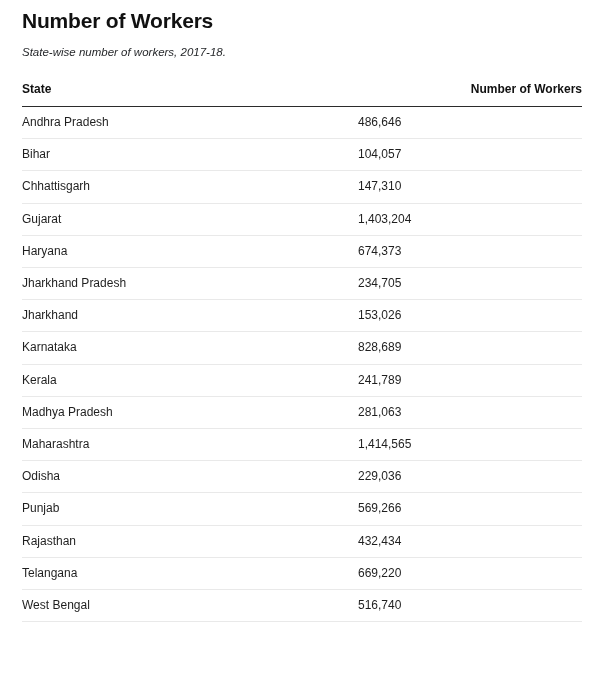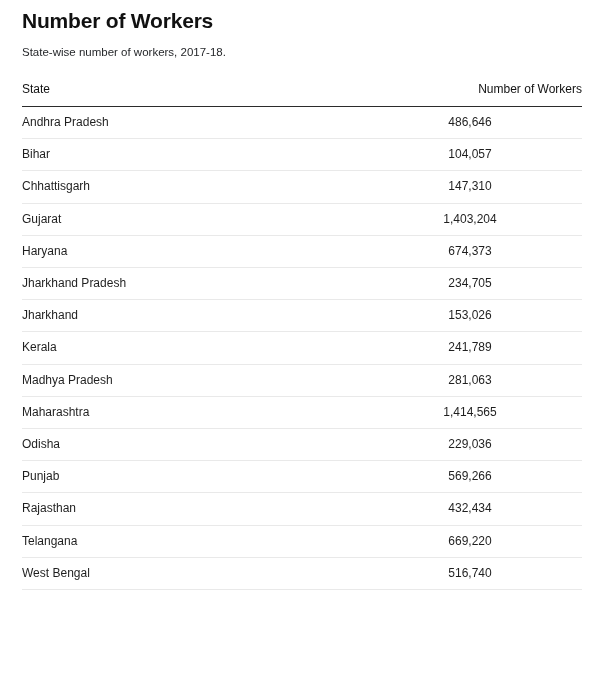--- a/index.html
+++ b/index.html
@@ -33,32 +33,33 @@
     line-height: 26px;
   }
 
   .page-subtitle {
     font-size: 11.5px;
     font-weight: normal;
     color: #26282b;
     margin: 0;
     padding-top: 10px;
     line-height: 16px;
+    font-style: italic;
   }
 
   .data-table {
     width: 100%;
     border-collapse: collapse;
     margin-top: 22px;
     table-layout: fixed;
   }
 
   .data-table thead th {
     font-size: 12px;
-    font-weight: normal;
+    font-weight: bold;
     color: #111111;
     padding: 0 0 9px 0;
     border-bottom: 1.6px solid #2b2b2b;
     vertical-align: bottom;
     line-height: 15px;
   }
 
   .col-state {
     text-align: left;
     width: 60%;
@@ -79,21 +80,21 @@
     line-height: 31.2px;
     white-space: nowrap;
     overflow: hidden;
   }
 
   .data-table tbody td.cell-state {
     text-align: left;
   }
 
   .data-table tbody td.cell-value {
-    text-align: center;
+    text-align: left;
     font-variant-numeric: tabular-nums;
   }
 </style>
 </head>
 <body>
 
 <div class="page">
 
   <h1 class="page-title">Number of Workers</h1>
 
@@ -129,20 +130,24 @@
         </tr>
         <tr>
           <td class="cell-state">Jharkhand Pradesh</td>
           <td class="cell-value">234,705</td>
         </tr>
         <tr>
           <td class="cell-state">Jharkhand</td>
           <td class="cell-value">153,026</td>
         </tr>
         <tr>
+          <td class="cell-state">Karnataka</td>
+          <td class="cell-value">828,689</td>
+        </tr>
+        <tr>
           <td class="cell-state">Kerala</td>
           <td class="cell-value">241,789</td>
         </tr>
         <tr>
           <td class="cell-state">Madhya Pradesh</td>
           <td class="cell-value">281,063</td>
         </tr>
         <tr>
           <td class="cell-state">Maharashtra</td>
           <td class="cell-value">1,414,565</td>

